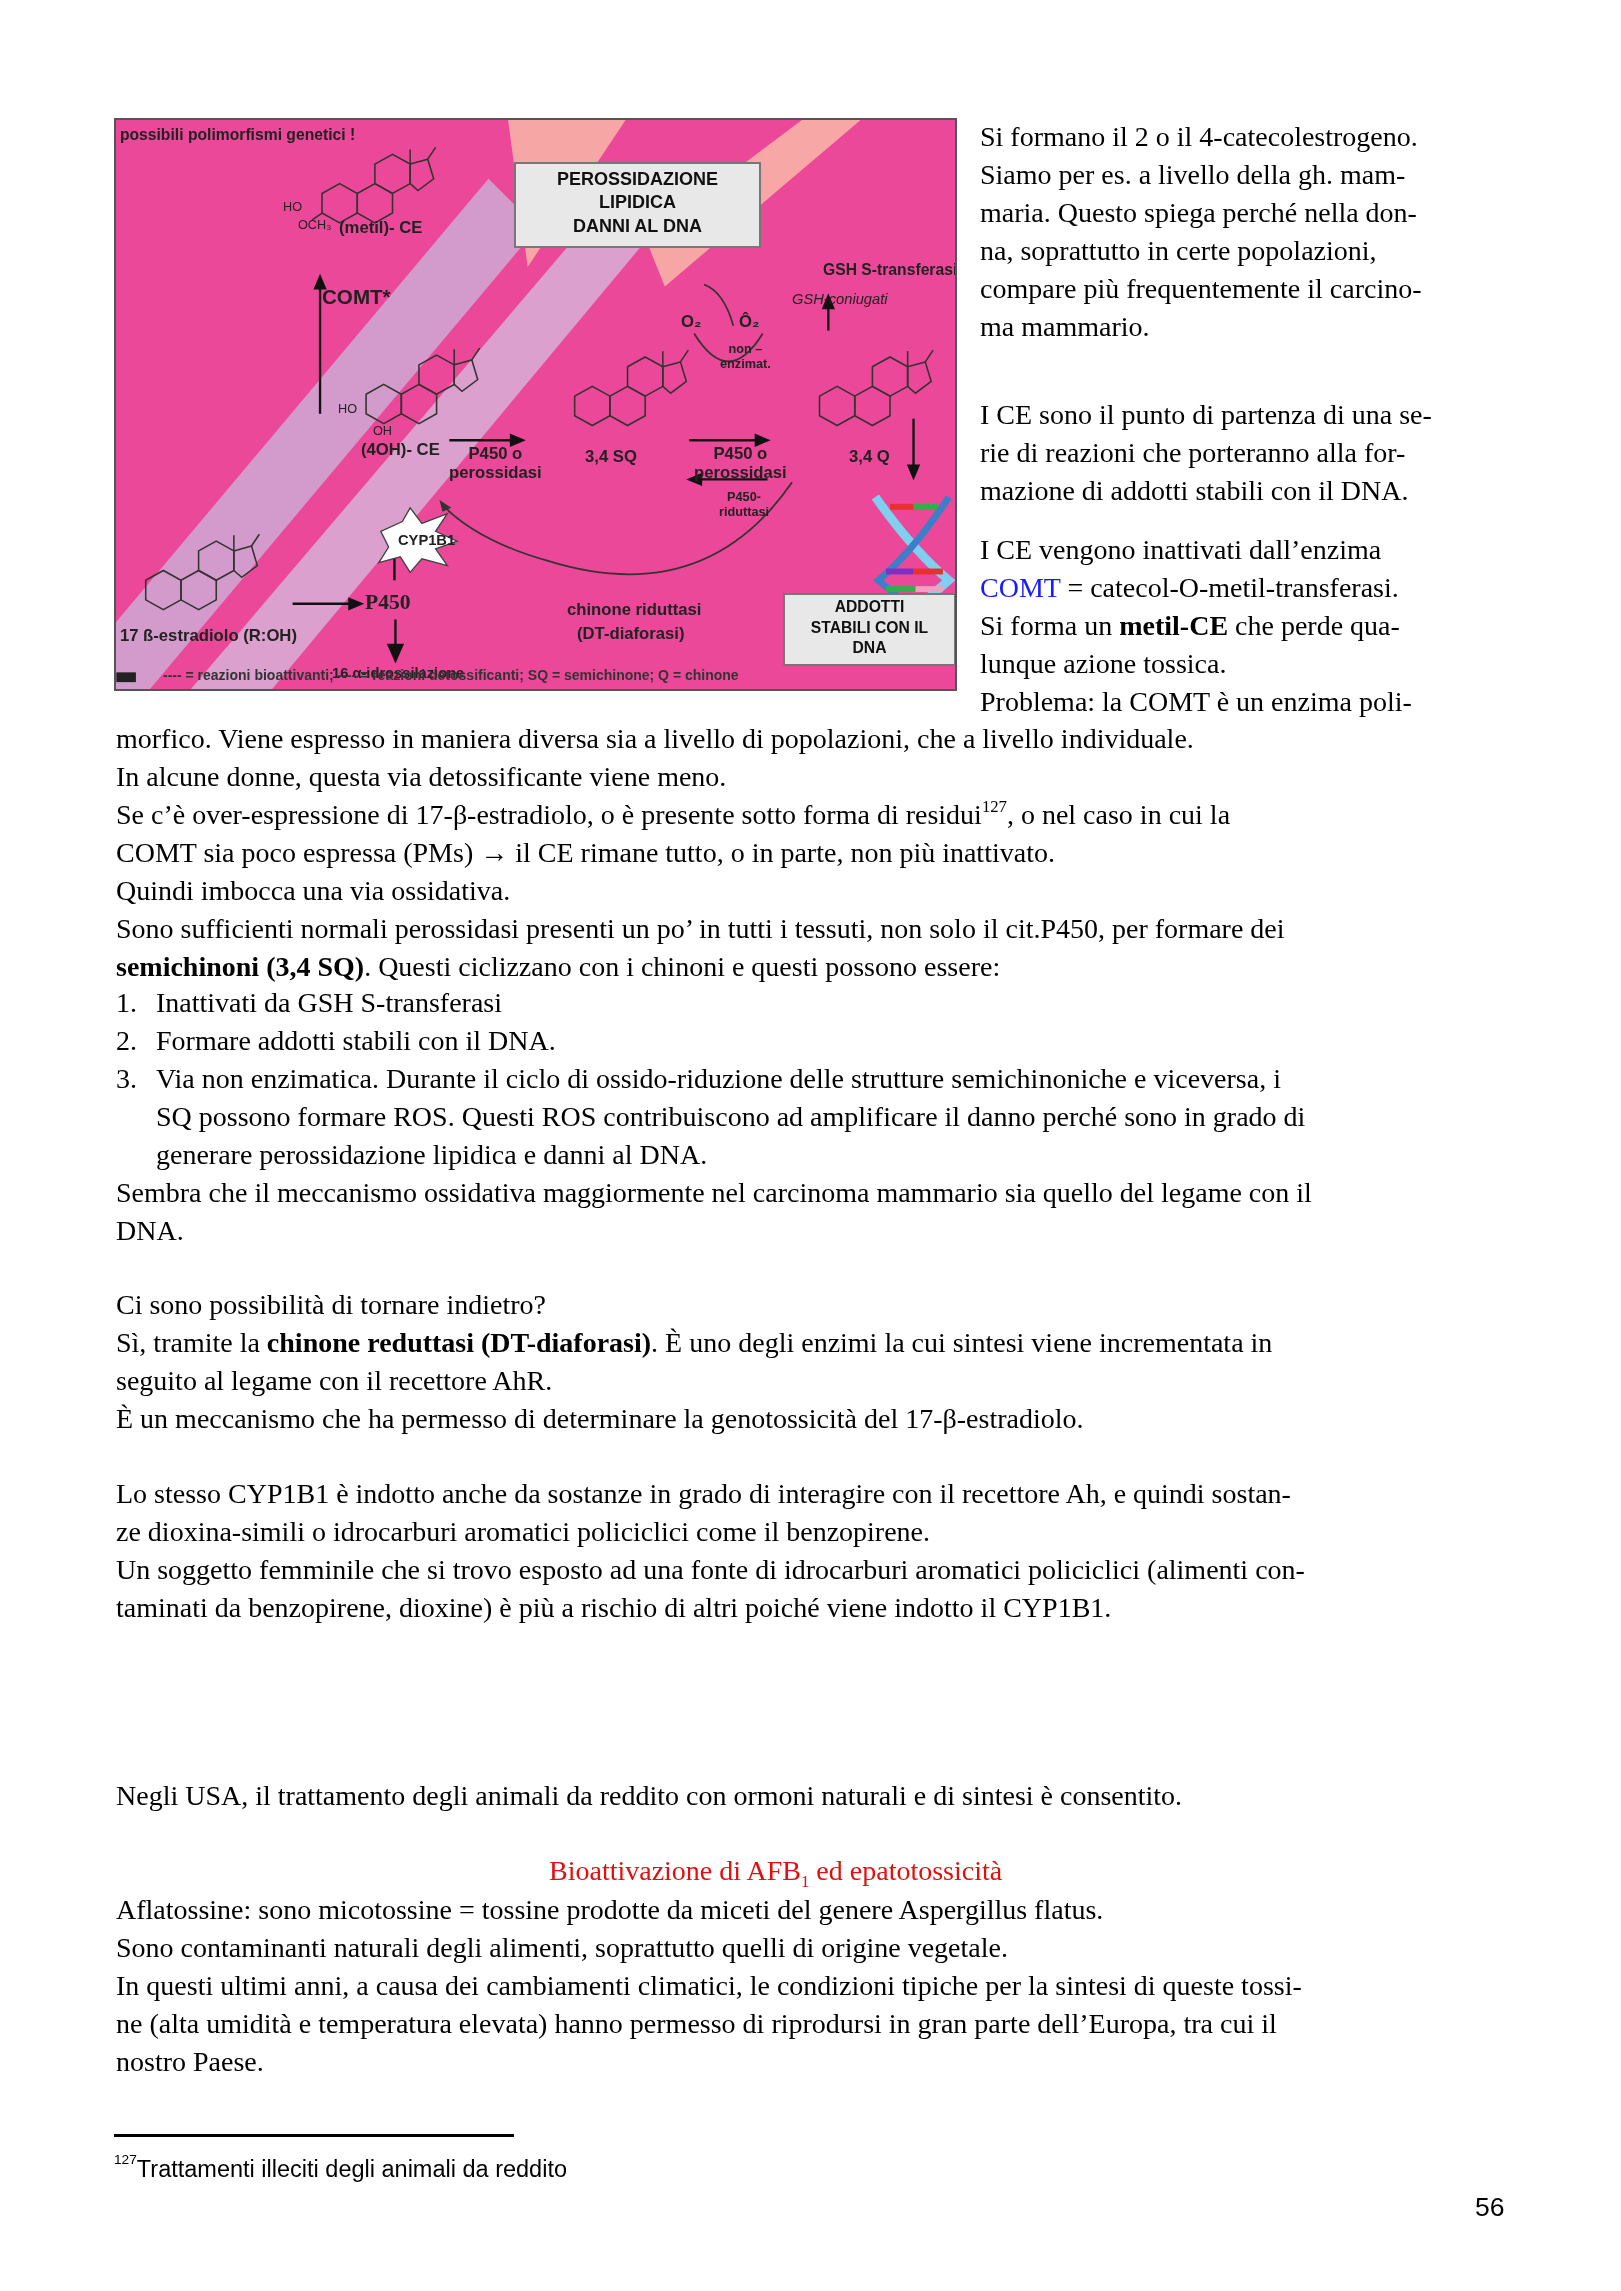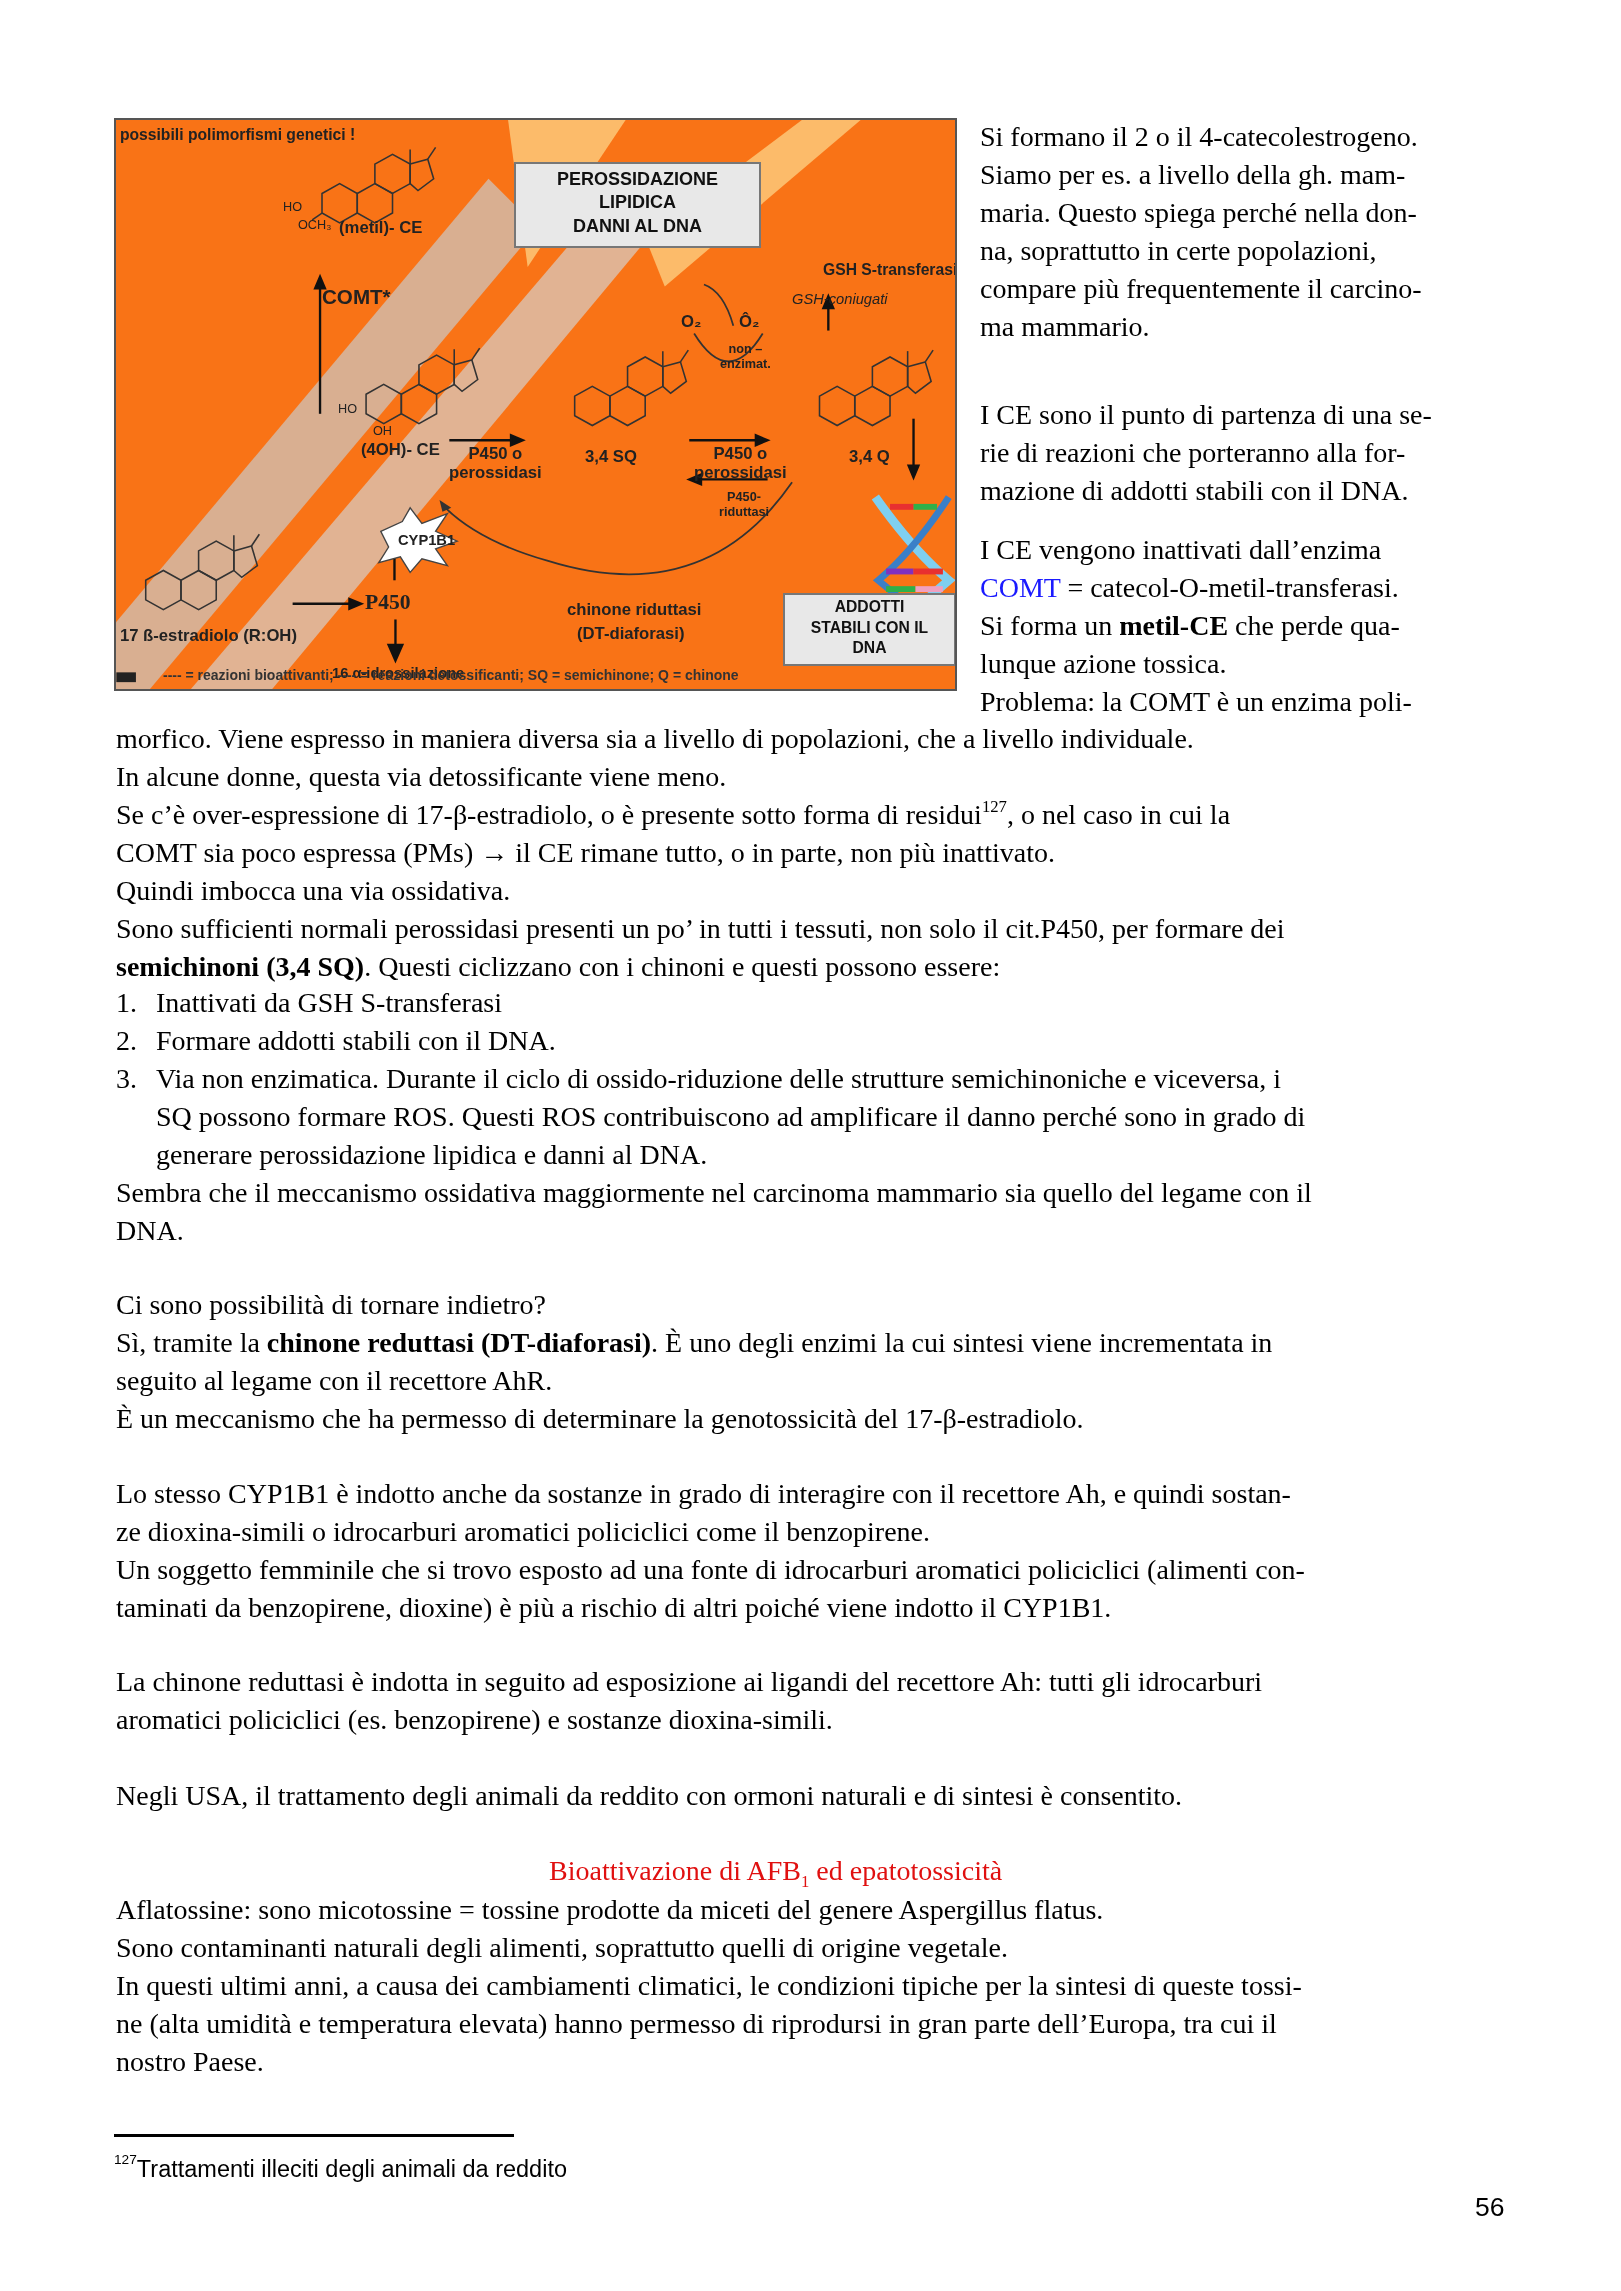--- a/index.html
+++ b/index.html
@@ -7,21 +7,21 @@
          font-family:"Liberation Serif", serif; color:#000; }
   .page { position:absolute; left:0; top:0; width:1621px; height:2292px; }
   .p { position:absolute; font-size:28px; line-height:38px; white-space:nowrap; }
   .b { font-weight:bold; }
   .blue { color:#1a1aff; }
   .red { color:#e01010; }
   sup { font-size:16.7px; line-height:0; position:relative; top:-2px; }
   sub { font-size:16.7px; line-height:0; }
   
   .figure { position:absolute; left:114px; top:118px; width:839px; height:569px;
-            border:2px solid #555; background:#f97316; overflow:hidden; }
+            border:2px solid #555; background:#ec4899; overflow:hidden; }
   .fig-text { position:absolute; font-family:"Liberation Sans", sans-serif; font-size:16.7px;
               color:#222; white-space:nowrap; }
   .fig-box { position:absolute; background:#e8e8e8; border:2px solid #777;
              font-family:"Liberation Sans", sans-serif; font-weight:bold; font-size:18px;
              text-align:center; line-height:23.5px; color:#111; }
   .footnote-rule { position:absolute; left:114px; top:2134px; width:400px; height:2.9px; background:#000; }
   .footnote { position:absolute; left:114px; top:2156px; font-family:"Liberation Sans", sans-serif;
               font-size:23.5px; white-space:nowrap; }
   .footnote sup { font-size:13.7px; top:-3.9px; }
   .pagenum { position:absolute; left:1475px; top:2192px; font-family:"Liberation Sans", sans-serif; font-size:26.5px; }
@@ -220,24 +220,20 @@
     <div><span>Sì, tramite la </span><span class="b">chinone reduttasi (DT-diaforasi)</span><span>. È uno degli enzimi la cui sintesi viene incrementata in</span></div>
     <div>seguito al legame con il recettore AhR.</div>
     <div>È un meccanismo che ha permesso di determinare la genotossicità del 17-β-estradiolo.</div>
   </div>
   <div class="p" style="left:116px;top:1475px;">
     <div>Lo stesso CYP1B1 è indotto anche da sostanze in grado di interagire con il recettore Ah, e quindi sostan-</div>
     <div>ze dioxina-simili o idrocarburi aromatici policiclici come il benzopirene.</div>
     <div>Un soggetto femminile che si trovo esposto ad una fonte di idrocarburi aromatici policiclici (alimenti con-</div>
     <div>taminati da benzopirene, dioxine) è più a rischio di altri poiché viene indotto il CYP1B1.</div>
   </div>
-  <div class="p" style="left:116px;top:1663px;">
-    <div>La chinone reduttasi è indotta in seguito ad esposizione ai ligandi del recettore Ah: tutti gli idrocarburi</div>
-    <div>aromatici policiclici (es. benzopirene) e sostanze dioxina-simili.</div>
-  </div>
   <div class="p" style="left:116px;top:1777px;">
     <div>Negli USA, il trattamento degli animali da reddito con ormoni naturali e di sintesi è consentito.</div>
   </div>
   <div class="p red" style="left:549px;top:1852px;"><span>Bioattivazione di AFB</span><sub>1</sub><span> ed epatotossicità</span></div>
   <div class="p" style="left:116px;top:1891px;">
     <div>Aflatossine: sono micotossine = tossine prodotte da miceti del genere Aspergillus flatus.</div>
     <div>Sono contaminanti naturali degli alimenti, soprattutto quelli di origine vegetale.</div>
     <div>In questi ultimi anni, a causa dei cambiamenti climatici, le condizioni tipiche per la sintesi di queste tossi-</div>
     <div>ne (alta umidità e temperatura elevata) hanno permesso di riprodursi in gran parte dell’Europa, tra cui il</div>
     <div>nostro Paese.</div>

